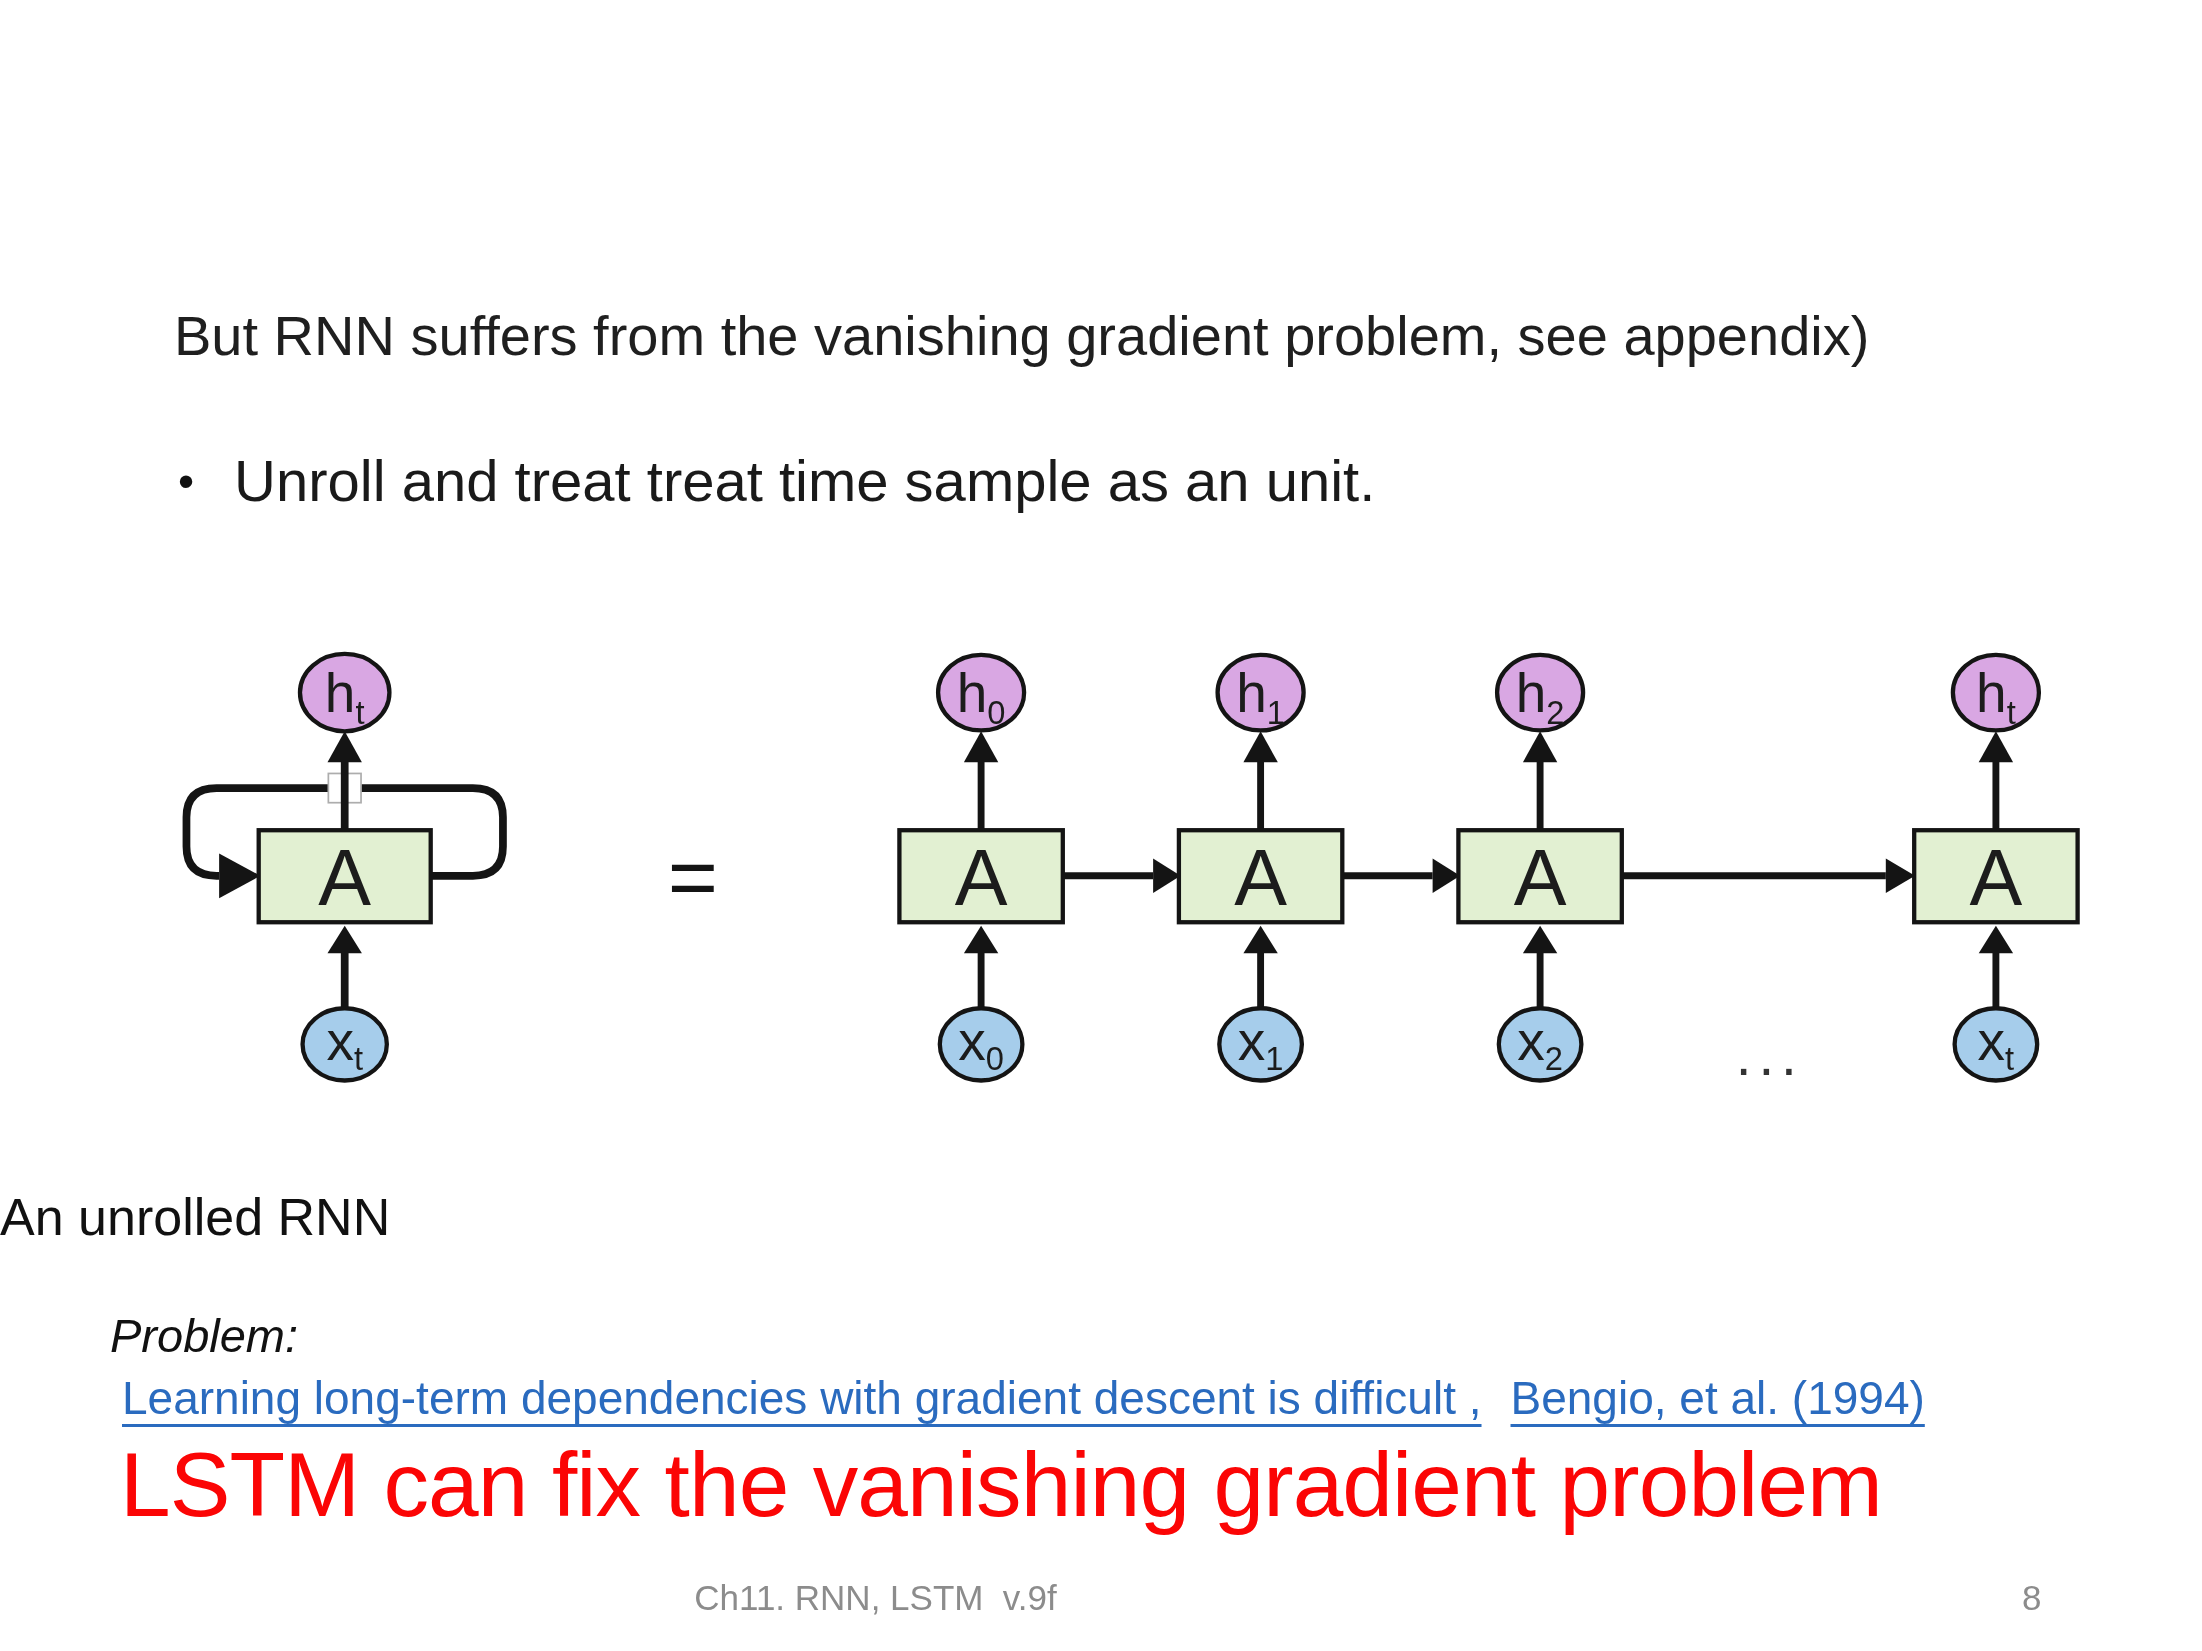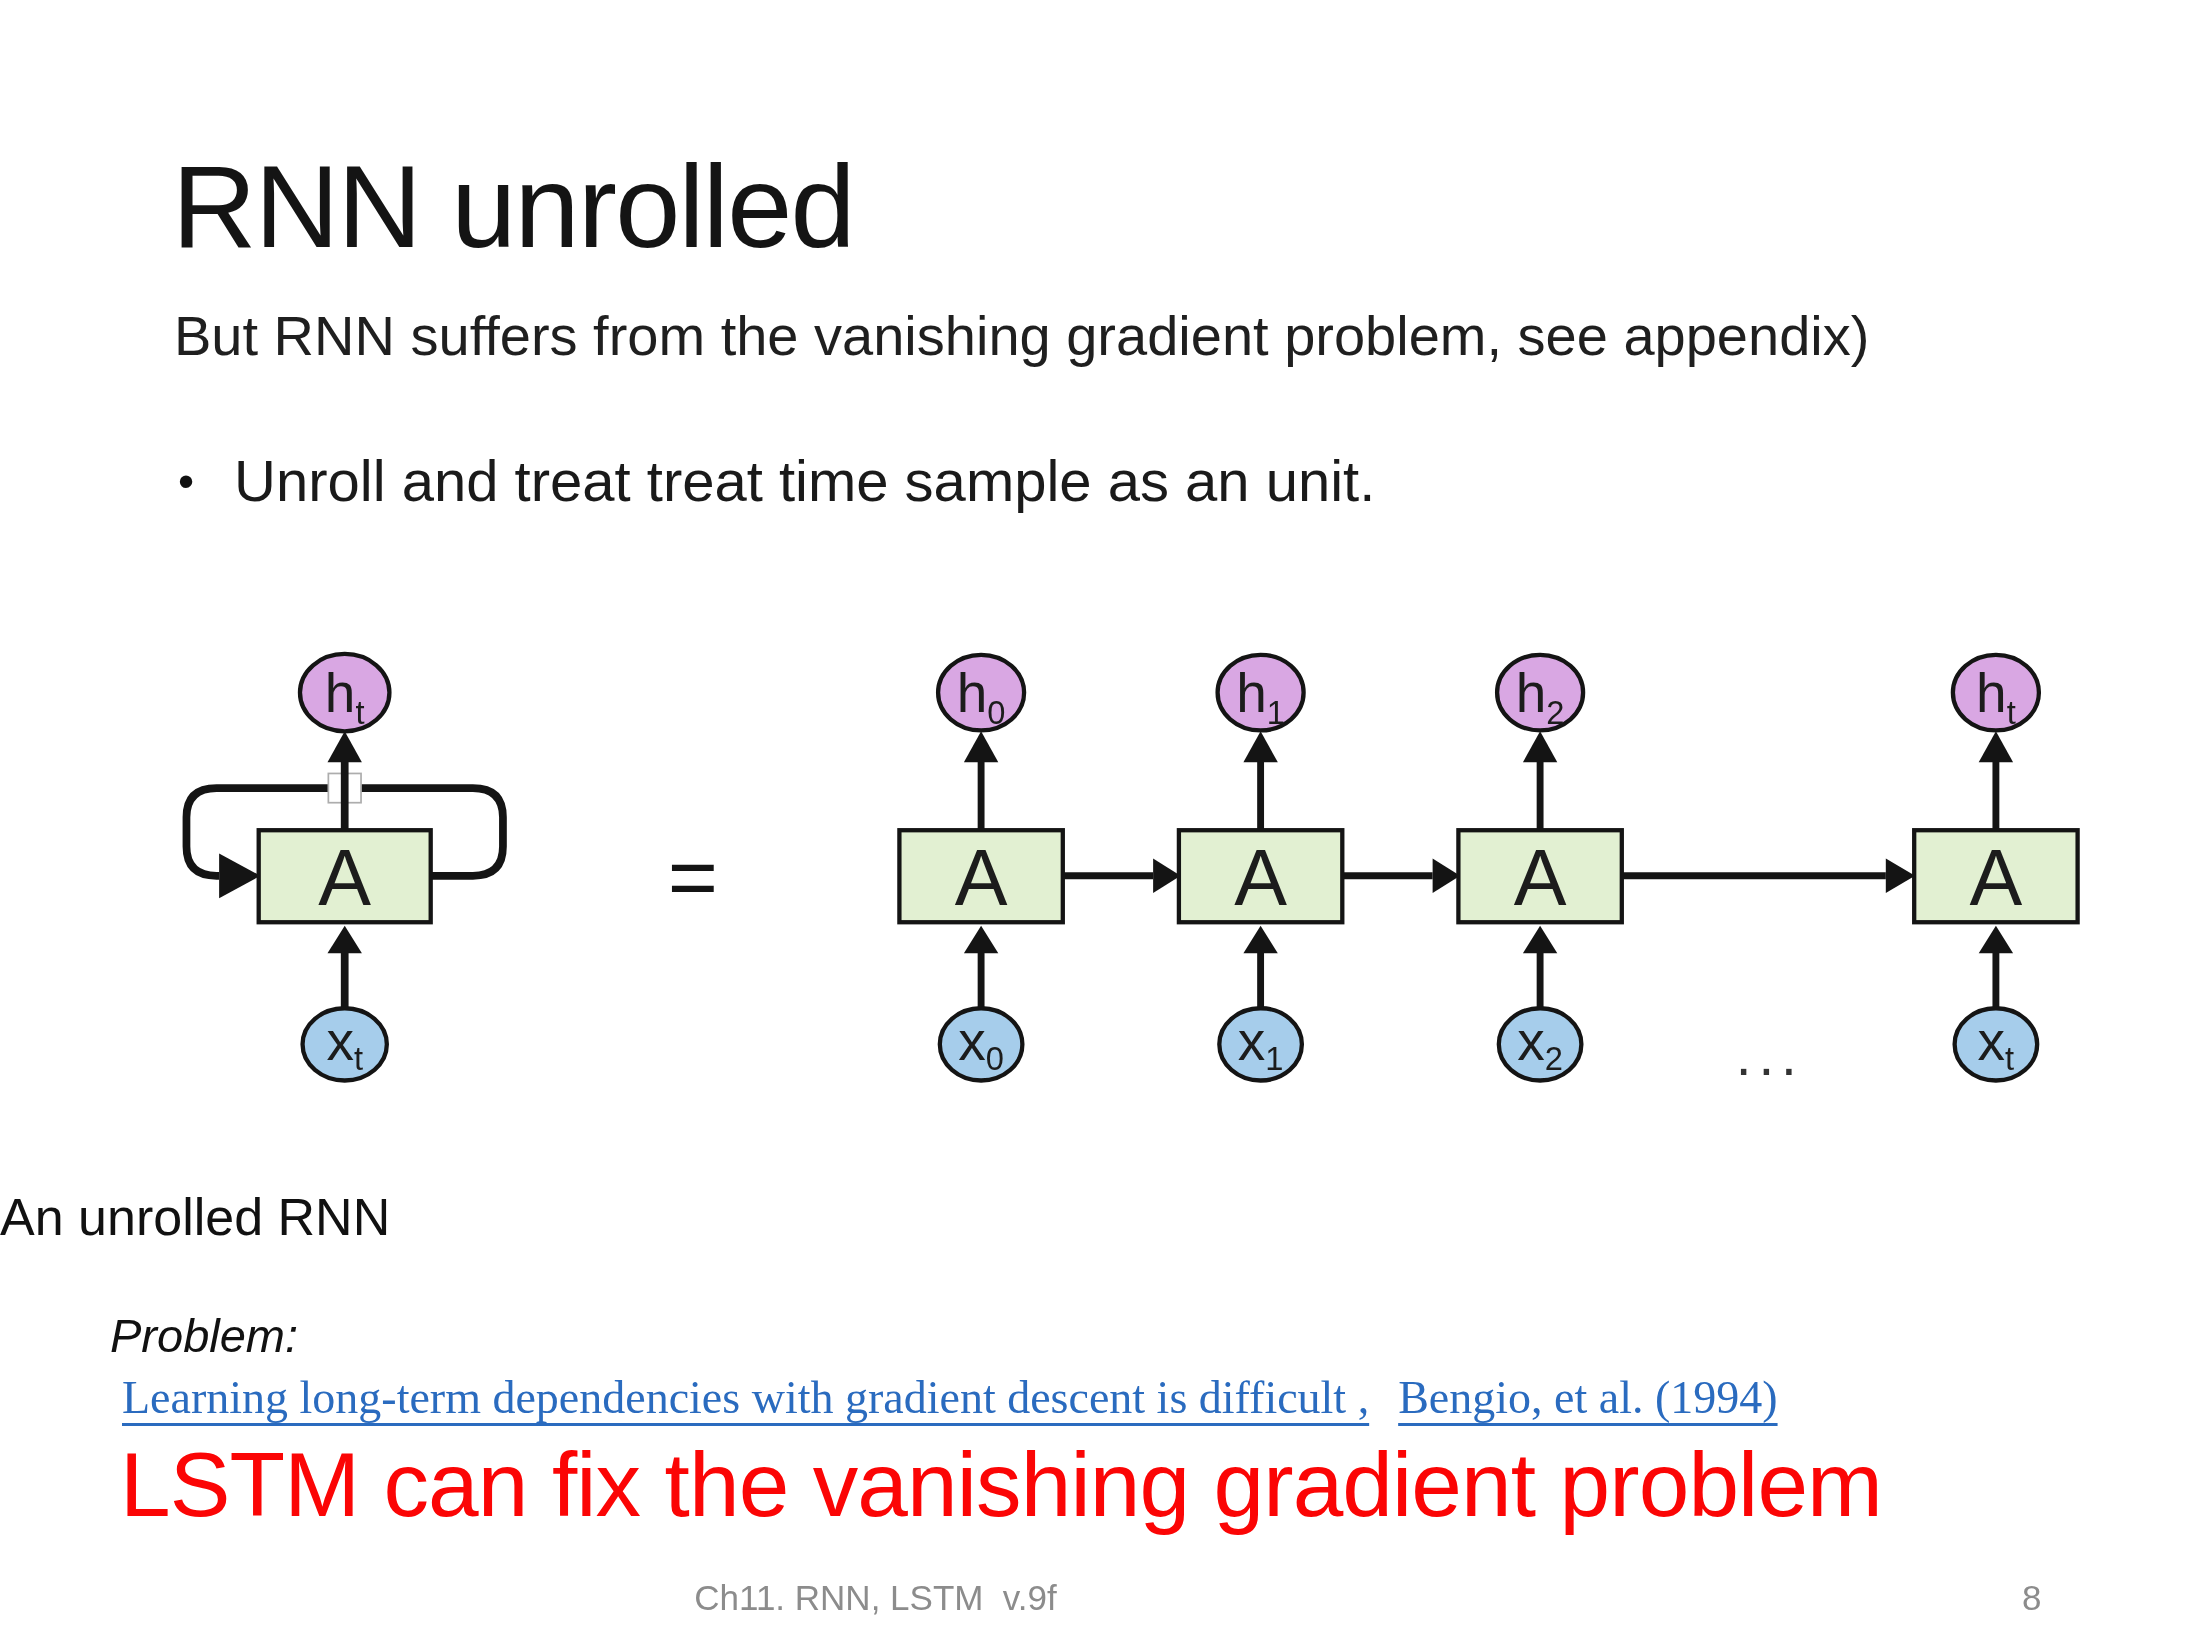--- a/index.html
+++ b/index.html
@@ -40,21 +40,21 @@
   .caption {
     position: absolute; left: 0; top: 1187px; width: 2177px;
     text-align: left; font-size: 52px; color: #111111; white-space: nowrap;
   }
   .problem-label {
     position: absolute; left: 110px; top: 1308px;
     font-size: 47px; color: #111111; font-style: italic;
   }
   .links-line {
     position: absolute; left: 122px; top: 1371px;
-    font-size: 46px; white-space: nowrap; font-family: Liberation Serif, serif;
+    font-size: 46px; white-space: nowrap;
   }
   .links-line a {
     color: #2a6bbf; text-decoration: underline;
     text-decoration-thickness: 3.4px; text-underline-offset: 10.3px;
     cursor: pointer;
   }
   .links-line a.first { margin-right: 29px; }
   .conclusion {
     position: absolute; left: 120px; top: 1433px;
     font-size: 91px; color: #fb0505; letter-spacing: -0.9px; white-space: nowrap;
@@ -66,21 +66,20 @@
   .footer-page {
     position: absolute; left: 2022px; top: 1578px;
     font-size: 35px; color: #8c8c8c;
   }
 </style>
 </head>
 <body>
 
 <div class="slide">
 
-  <div class="title">RNN unrolled</div>
 
   <div class="subtitle">But RNN suffers from the vanishing gradient problem, see appendix)</div>
 
   <div class="bullet-row">
     <span class="bullet-dot">•</span>
     <span>Unroll and treat treat time sample as an unit.</span>
   </div>
 
   <svg class="diagram-svg" viewBox="0 0 2560 650">
 

